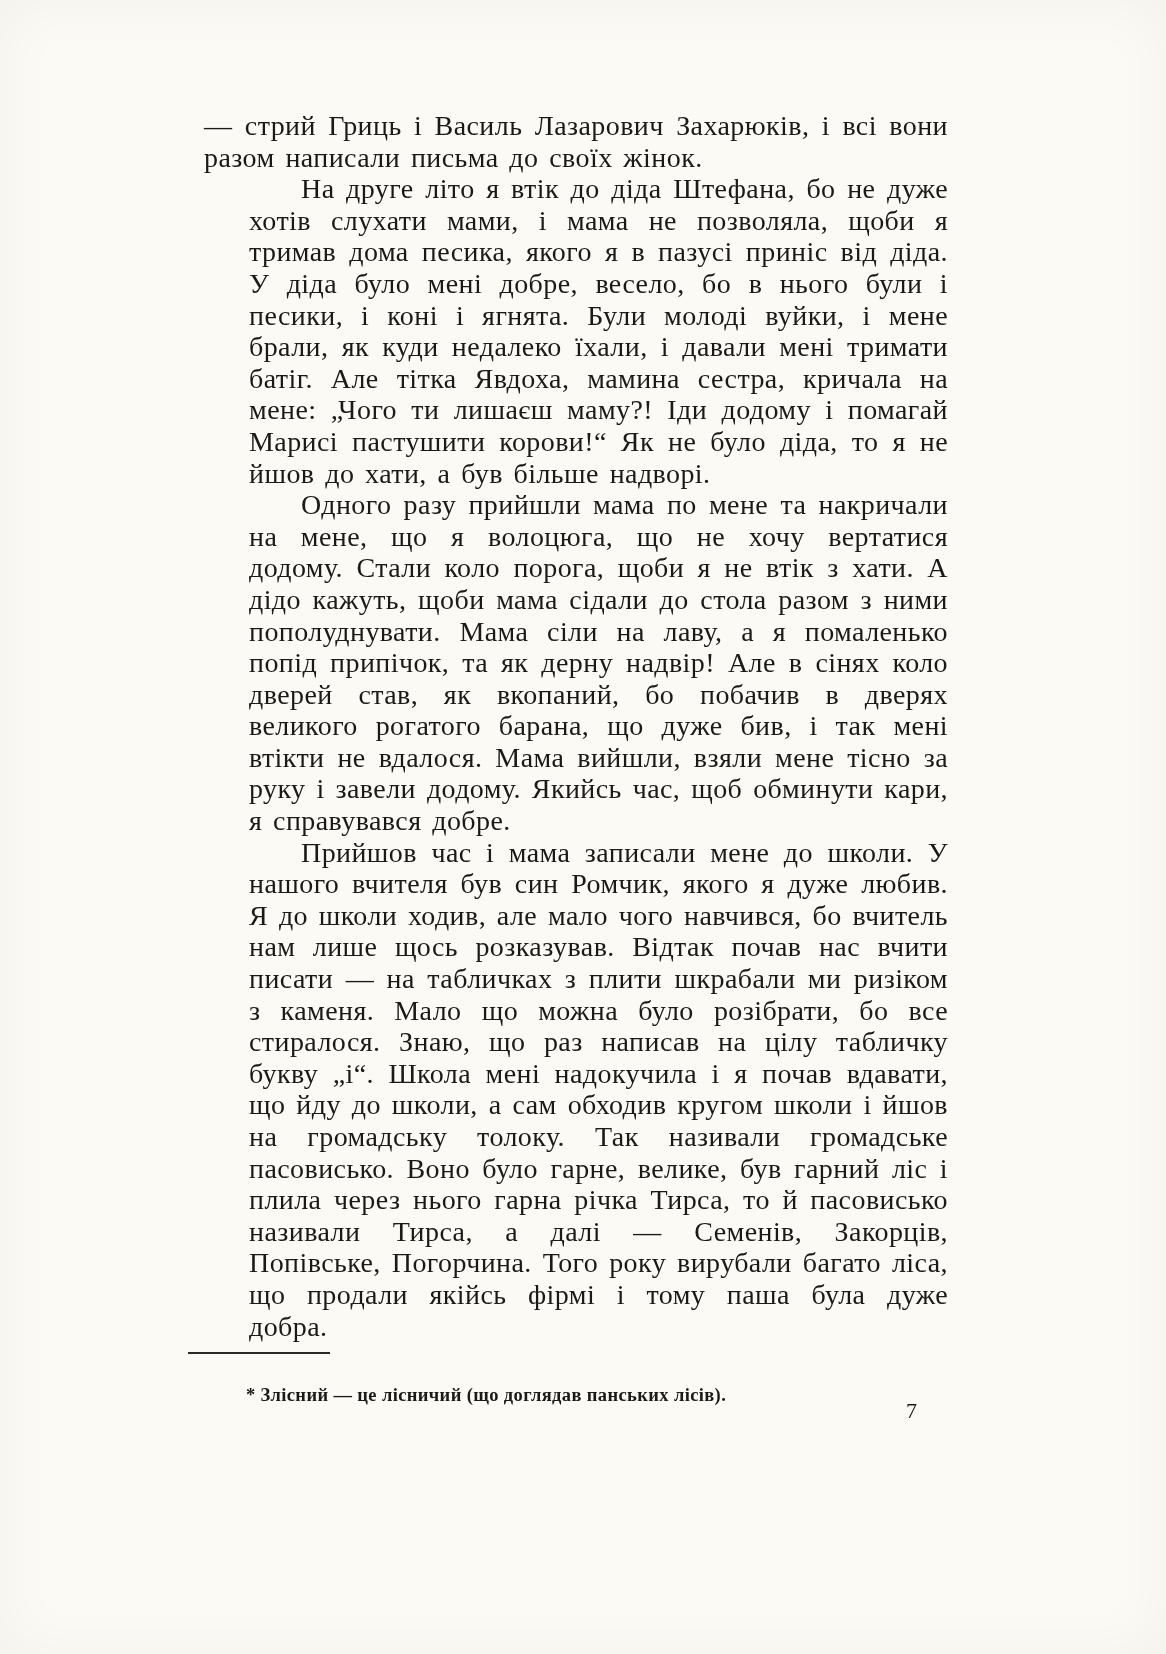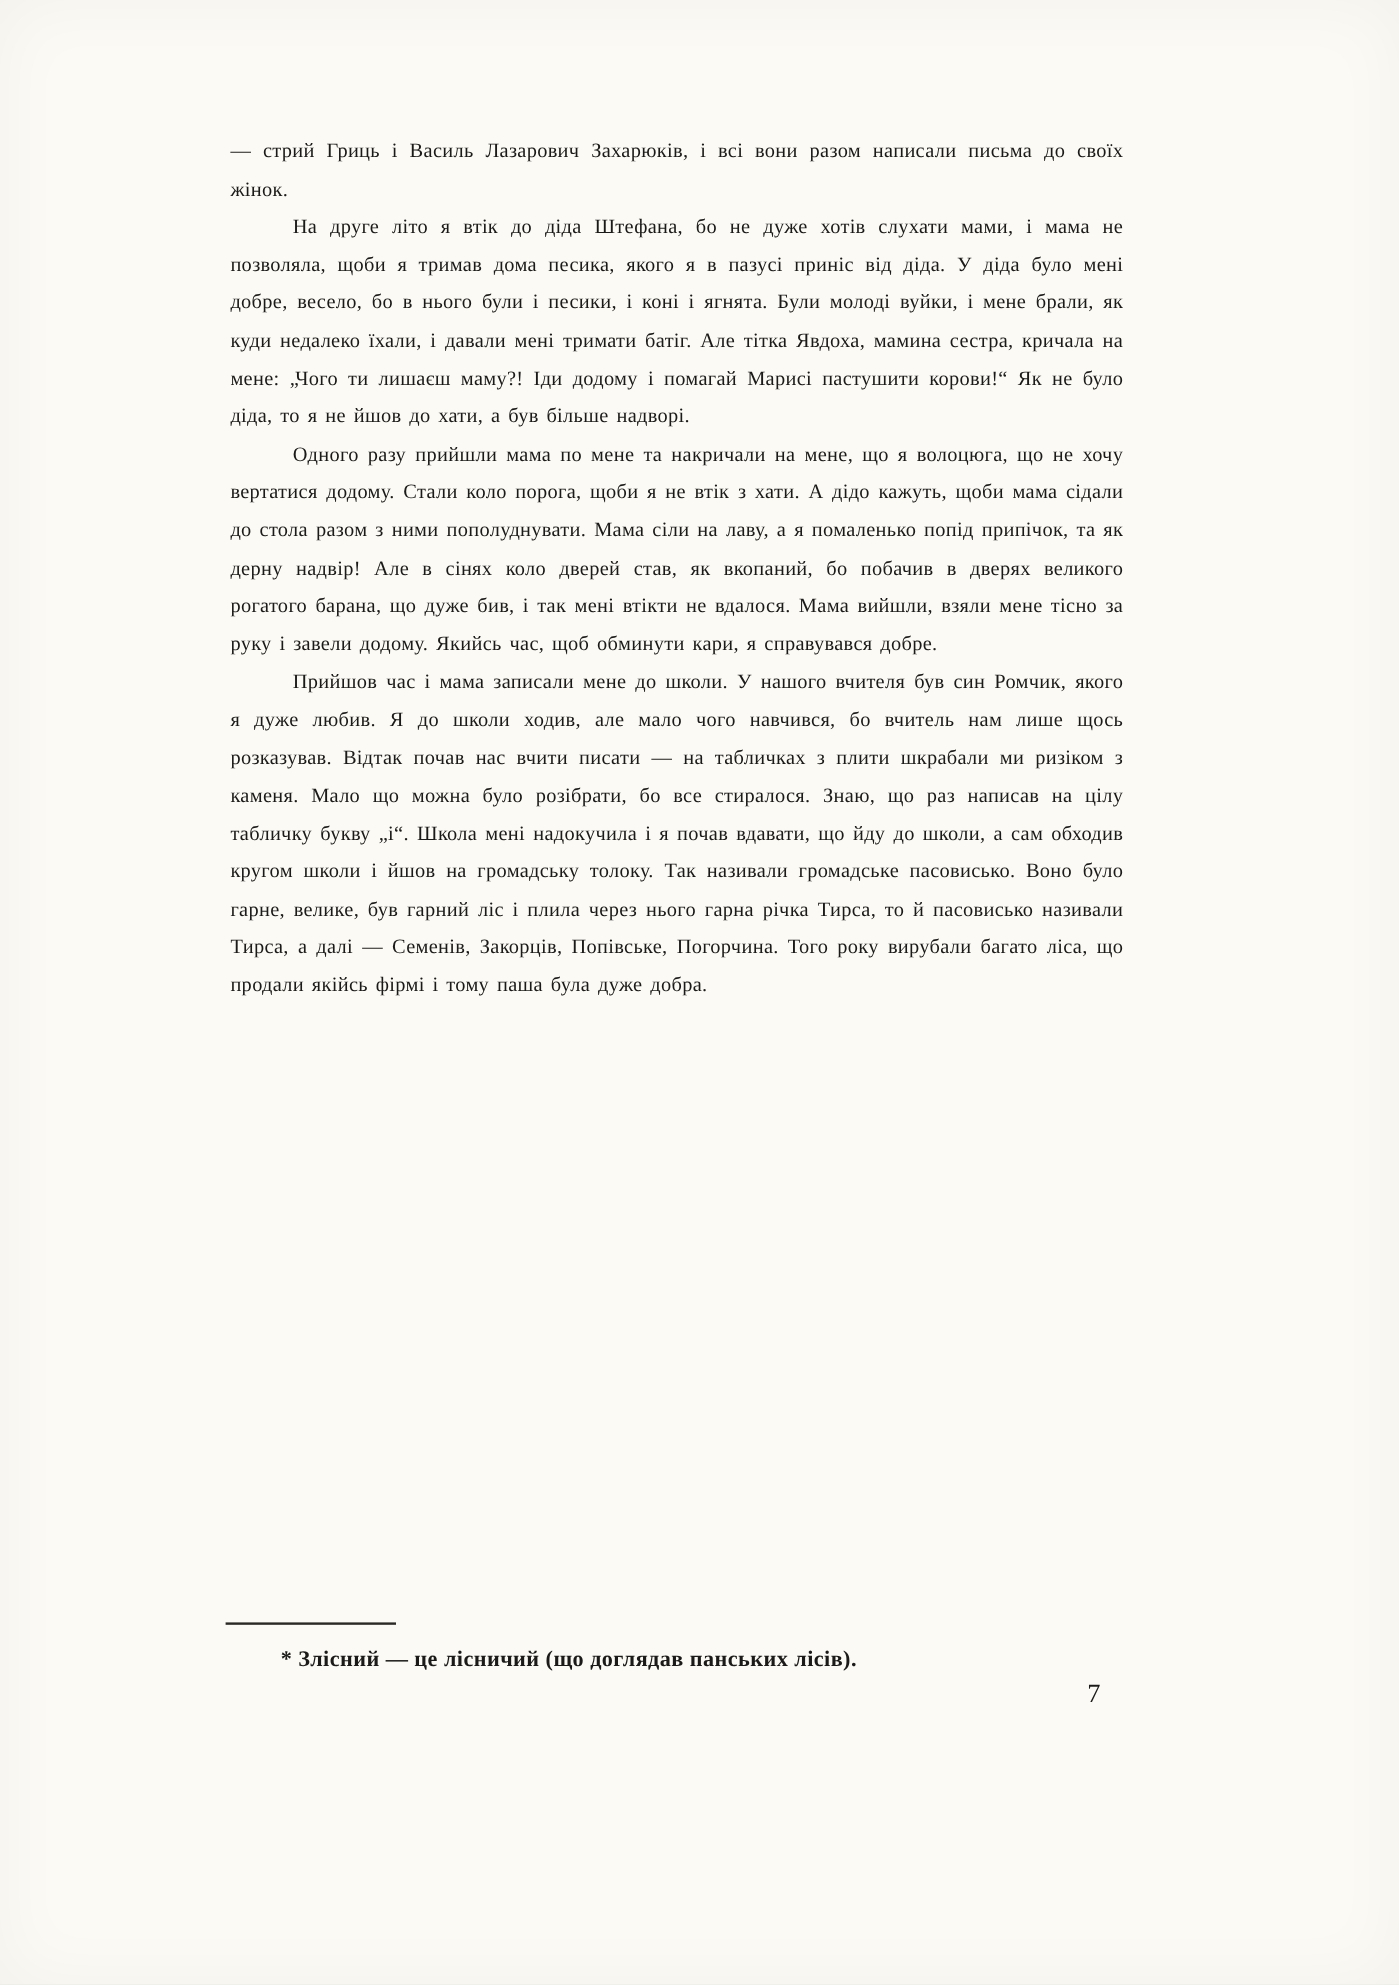--- a/index.html
+++ b/index.html
@@ -13,50 +13,51 @@
     height: 1654px;
     margin: 0 auto;
     background: #fbfaf5;
     box-shadow: inset 0 0 60px rgba(0,0,0,0.04);
     font-family: "Liberation Serif", "DejaVu Serif", serif;
     color: #1b1a18;
     overflow: hidden;
   }
   .text-block {
     position: absolute;
-    left: 192px;
+    left: 204px;
     top: 110px;
     width: 744px;
-    font-size: 17px;
+    font-size: 28px;
     line-height: 31.6px;
     text-align: justify;
     letter-spacing: 0.015em;
     word-spacing: 0.12em;
   }
   .text-block p {
     margin: 0;
     padding: 0;
   }
   .text-block p.indented {
     text-indent: 52px;
+    margin-left: 45px;
   }
   .footnote-rule {
     position: absolute;
     left: 188px;
     top: 1352px;
     width: 142px;
     height: 2px;
     background: #2a2926;
   }
   .footnote {
     position: absolute;
     left: 230px;
     top: 1366px;
     width: 700px;
-    margin: 4px;
+    margin: 16px;
     font-size: 18.5px;
     line-height: 26px;
     font-weight: bold;
     letter-spacing: 0.02em;
   }
   .page-number {
     position: absolute;
     left: 906px;
     top: 1398px;
     font-size: 22px;

